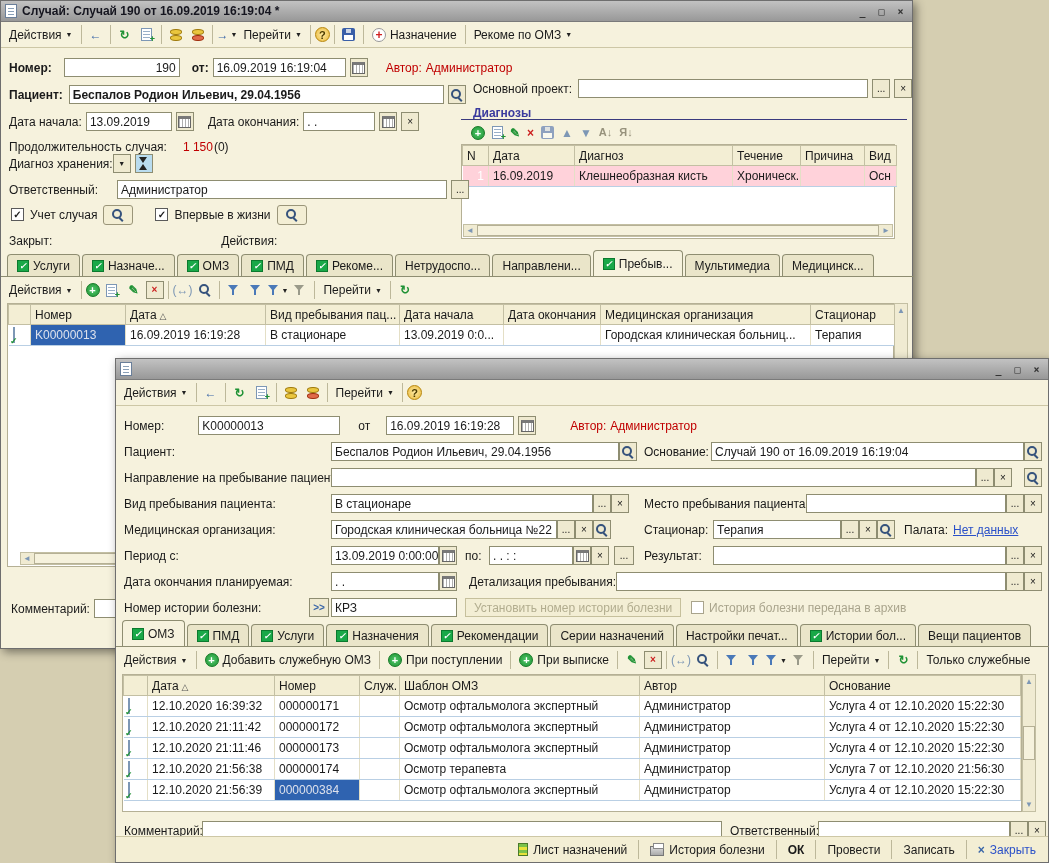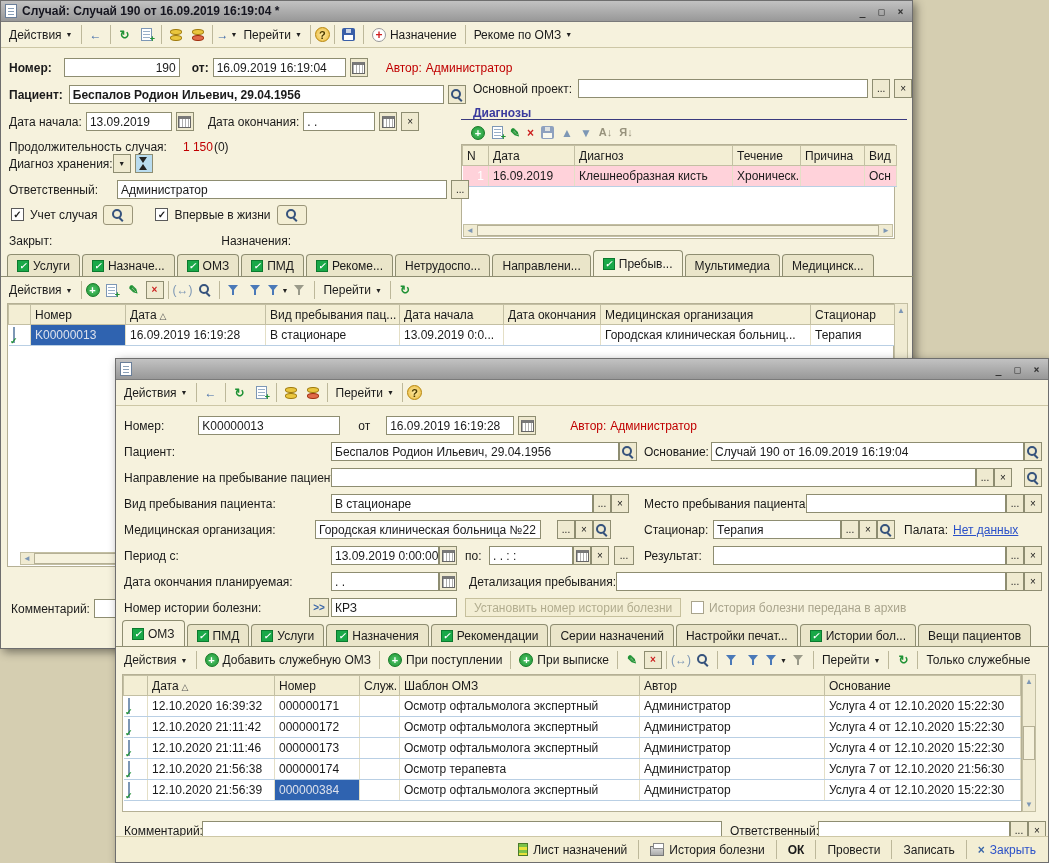--- a/index.html
+++ b/index.html
@@ -279,21 +279,21 @@
     <span style="width:10px"></span>
     <span class="cbx">✓</span>
     <span class="lb">Впервые в жизни</span>
     <span class="rb">
         <i class="mag"></i>
       </span>
   </div>
 
   <div class="fr" style="left:8px;top:229px">
     <span class="lb">Закрыт:</span>
-    <span class="lb" style="margin-left:165px">Назначения:</span>
+    <span class="lb" style="margin-left:165px">Действия:</span>
   </div>
 
   <div class="tabs" style="left:3px;top:249px;right:4px">
     <span class="tab">
         <i class="tchk">✓</i>
         <span>Услуги</span>
       </span>
     <span class="tab">
         <i class="tchk">✓</i>
         <span>Назначе...</span>
@@ -522,21 +522,21 @@
     <span class="sq" style="position:absolute;left:469px">...</span>
     <span class="sq" style="position:absolute;left:487px">×</span>
     <span class="lb" style="position:absolute;left:520px">Место пребывания пациента:</span>
     <span class="inp" style="width:200px;position:absolute;left:682px"></span>
     <span class="sq" style="position:absolute;left:882px">...</span>
     <span class="sq" style="position:absolute;left:900px">×</span>
   </div>
 
   <div class="fr" style="left:8px;top:160px">
     <span class="lb">Медицинская организация:</span>
-    <span class="inp" style="width:226px;position:absolute;left:191px">Городская клиническая больница №22</span>
+    <span class="inp" style="width:226px;position:absolute;left:207px">Городская клиническая больница №22</span>
     <span class="sq" style="position:absolute;left:433px">...</span>
     <span class="sq" style="position:absolute;left:451px">×</span>
     <span class="sq" style="position:absolute;left:469px">
         <i class="mag"></i>
       </span>
     <span class="lb" style="position:absolute;left:520px">Стационар:</span>
     <span class="inp" style="width:128px;position:absolute;left:589px">Терапия</span>
     <span class="sq" style="position:absolute;left:717px">...</span>
     <span class="sq" style="position:absolute;left:735px">×</span>
     <span class="sq" style="position:absolute;left:753px">

